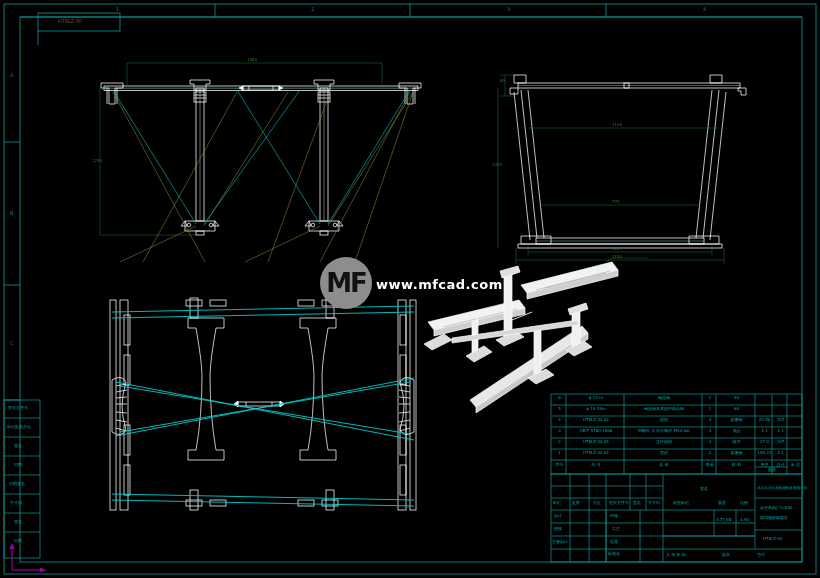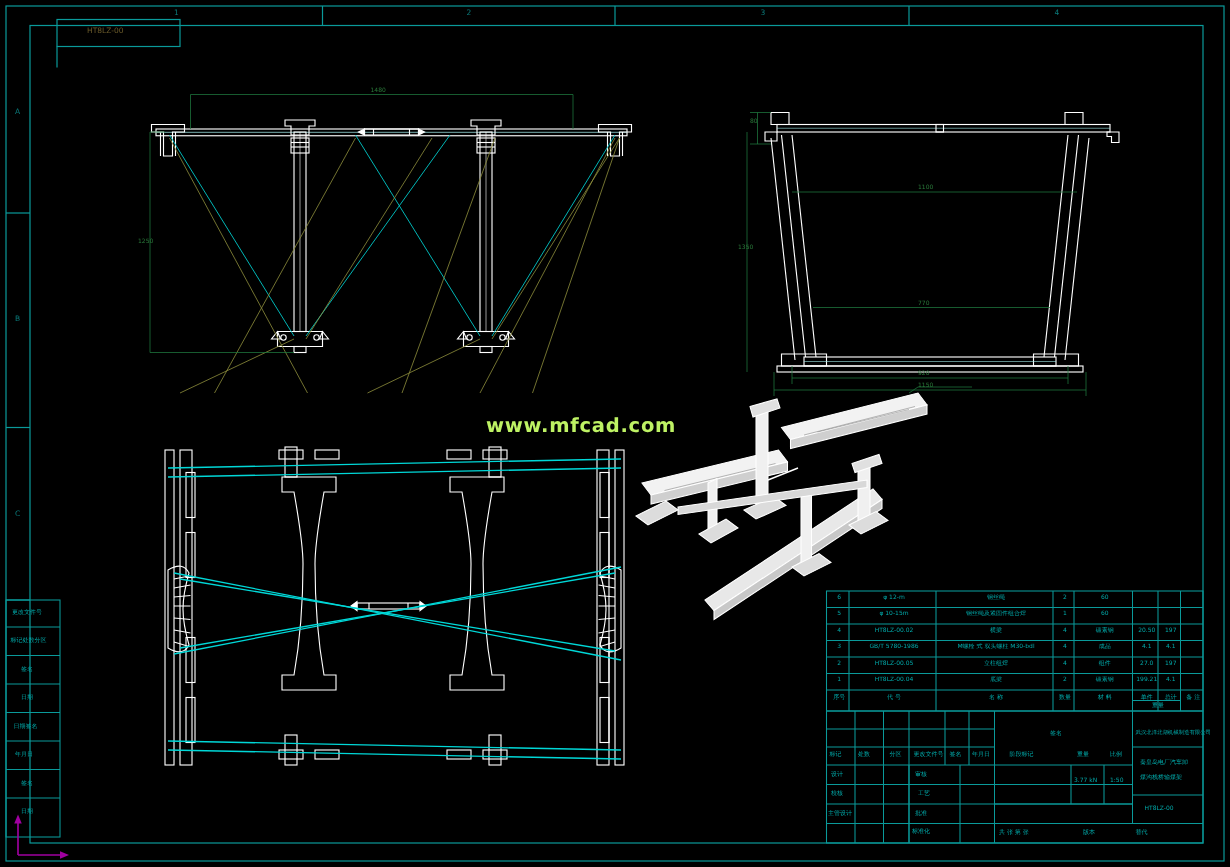--- a/index.html
+++ b/index.html
@@ -8,21 +8,21 @@
   #stage{position:relative;width:820px;height:578px;background:#000;}
   svg{position:absolute;left:0;top:0;}
   .wm{position:absolute;left:320px;top:252px;width:200px;height:62px;
       display:flex;align-items:center;justify-content:flex-start;pointer-events:none;}
   .wm-logo{width:52px;height:52px;border-radius:50%;background:#8d8d8d;position:relative;
       display:flex;align-items:center;justify-content:center;color:#111;font-size:26px;
       font-weight:bold;font-family:"DejaVu Sans",sans-serif;letter-spacing:-2px;}
   .wm-txt{margin-left:4px;display:flex;flex-direction:column;}
   .wm-cn{font-size:30px;color:#9a9a9a;font-weight:bold;letter-spacing:3px;
       font-family:"DejaVu Sans",sans-serif;line-height:1;}
-  .wm-url{font-size:13px;color:#bef264;font-weight:bold;letter-spacing:0.5px;
+  .wm-url{font-size:13px;color:#ffffff;font-weight:bold;letter-spacing:0.5px;
       margin-top:2px;font-family:"DejaVu Sans",sans-serif;}
   .tb{position:absolute;color:#0aa;font-size:4px;line-height:1;white-space:nowrap;
       font-family:"DejaVu Sans",sans-serif;}
   .dim{position:absolute;color:#2a7a3a;font-size:4px;white-space:nowrap;
       font-family:"DejaVu Sans",sans-serif;}
   .zone{position:absolute;color:#0a7a7a;font-size:5px;font-family:"DejaVu Sans",sans-serif;}
   .dark{color:#6a5a2a;}
 </style>
 </head>
 <body>
@@ -368,20 +368,21 @@
       <line x1="663" y1="536" x2="755" y2="536"></line>
     </g>
 
     <g stroke="#1f7a3f" fill="none" stroke-width="0.5">
       <line x1="612" y1="258" x2="648" y2="258"></line>
       <line x1="612" y1="258" x2="606" y2="262"></line>
     </g>
   </svg>
 
   <div class="wm">
+    <div class="wm-logo">MF</div>
     <div class="wm-txt">
       <div class="wm-url">www.mfcad.com</div>
     </div>
   </div>
 
   <div class="zone" style="left:116px;top:6px;">1</div>
   <div class="zone" style="left:311px;top:6px;">2</div>
   <div class="zone" style="left:507px;top:6px;">3</div>
   <div class="zone" style="left:703px;top:6px;">4</div>
   <div class="zone" style="left:10px;top:72px;">A</div>

